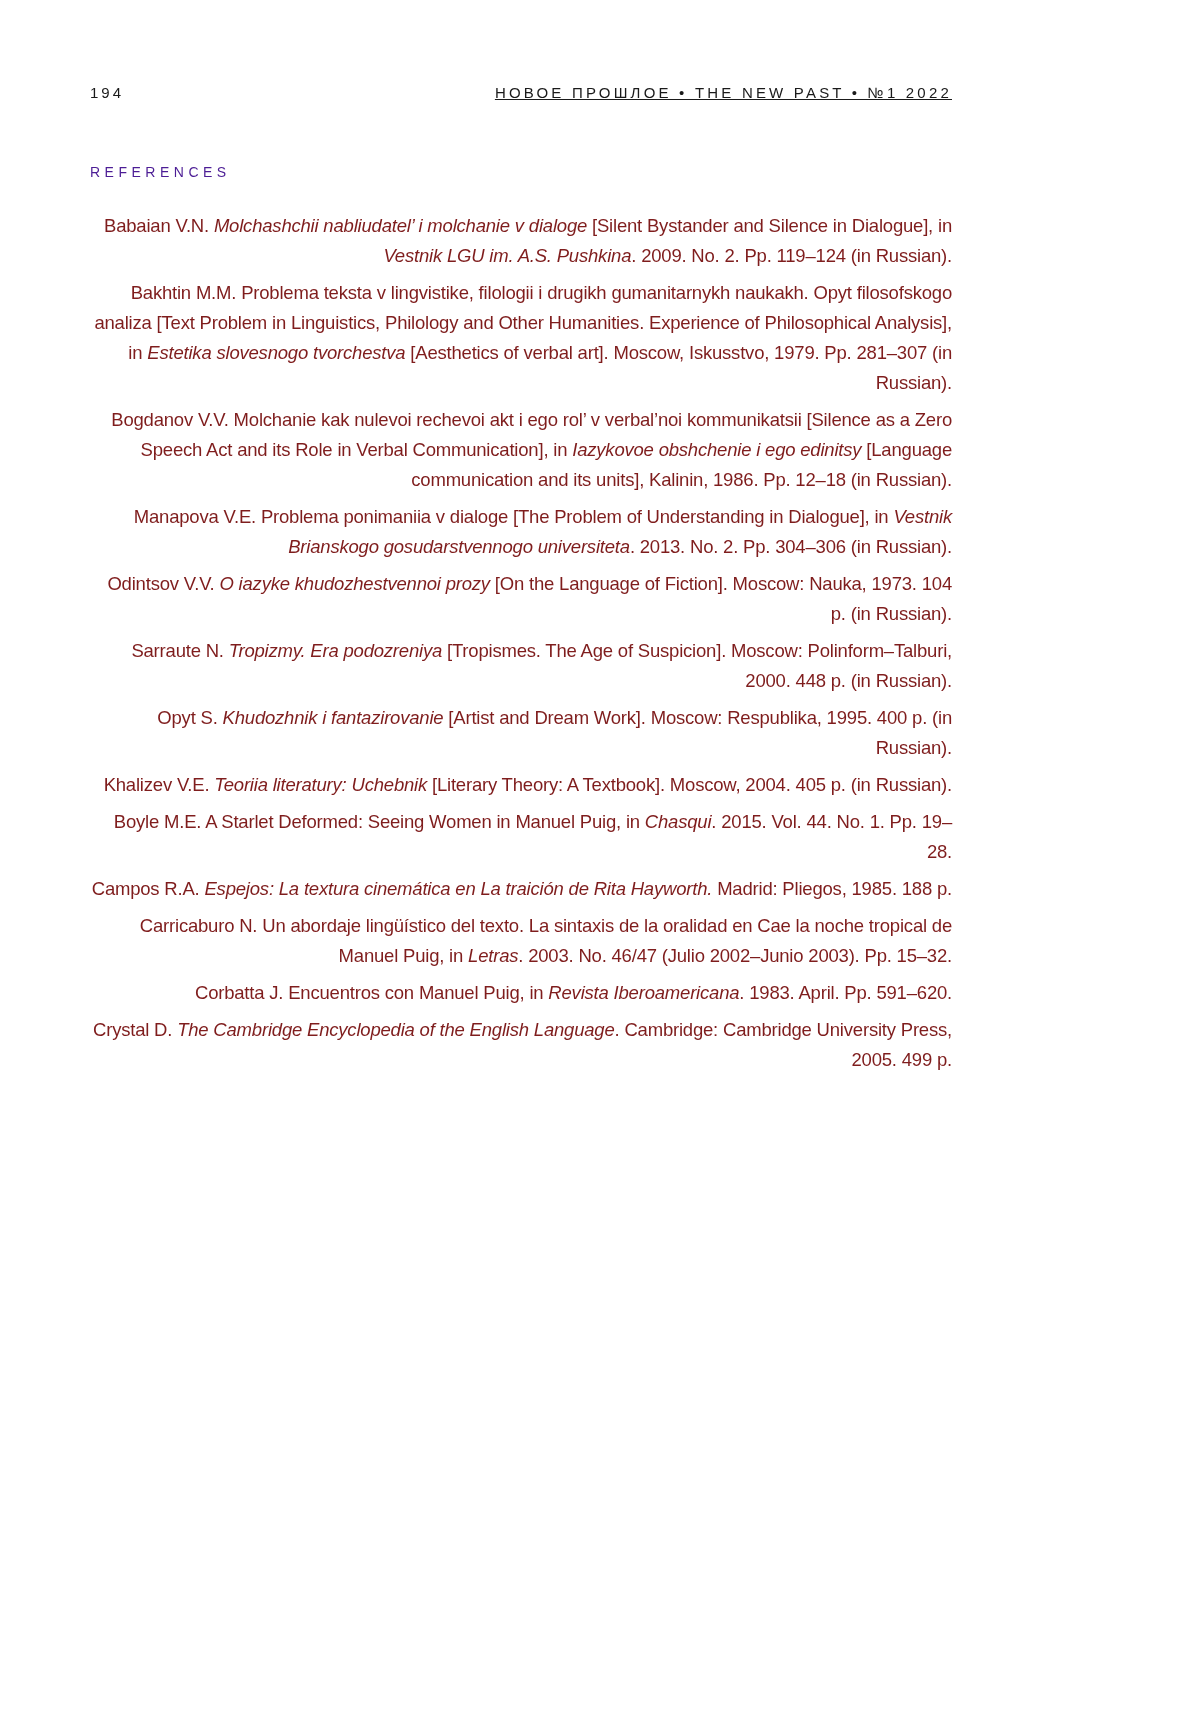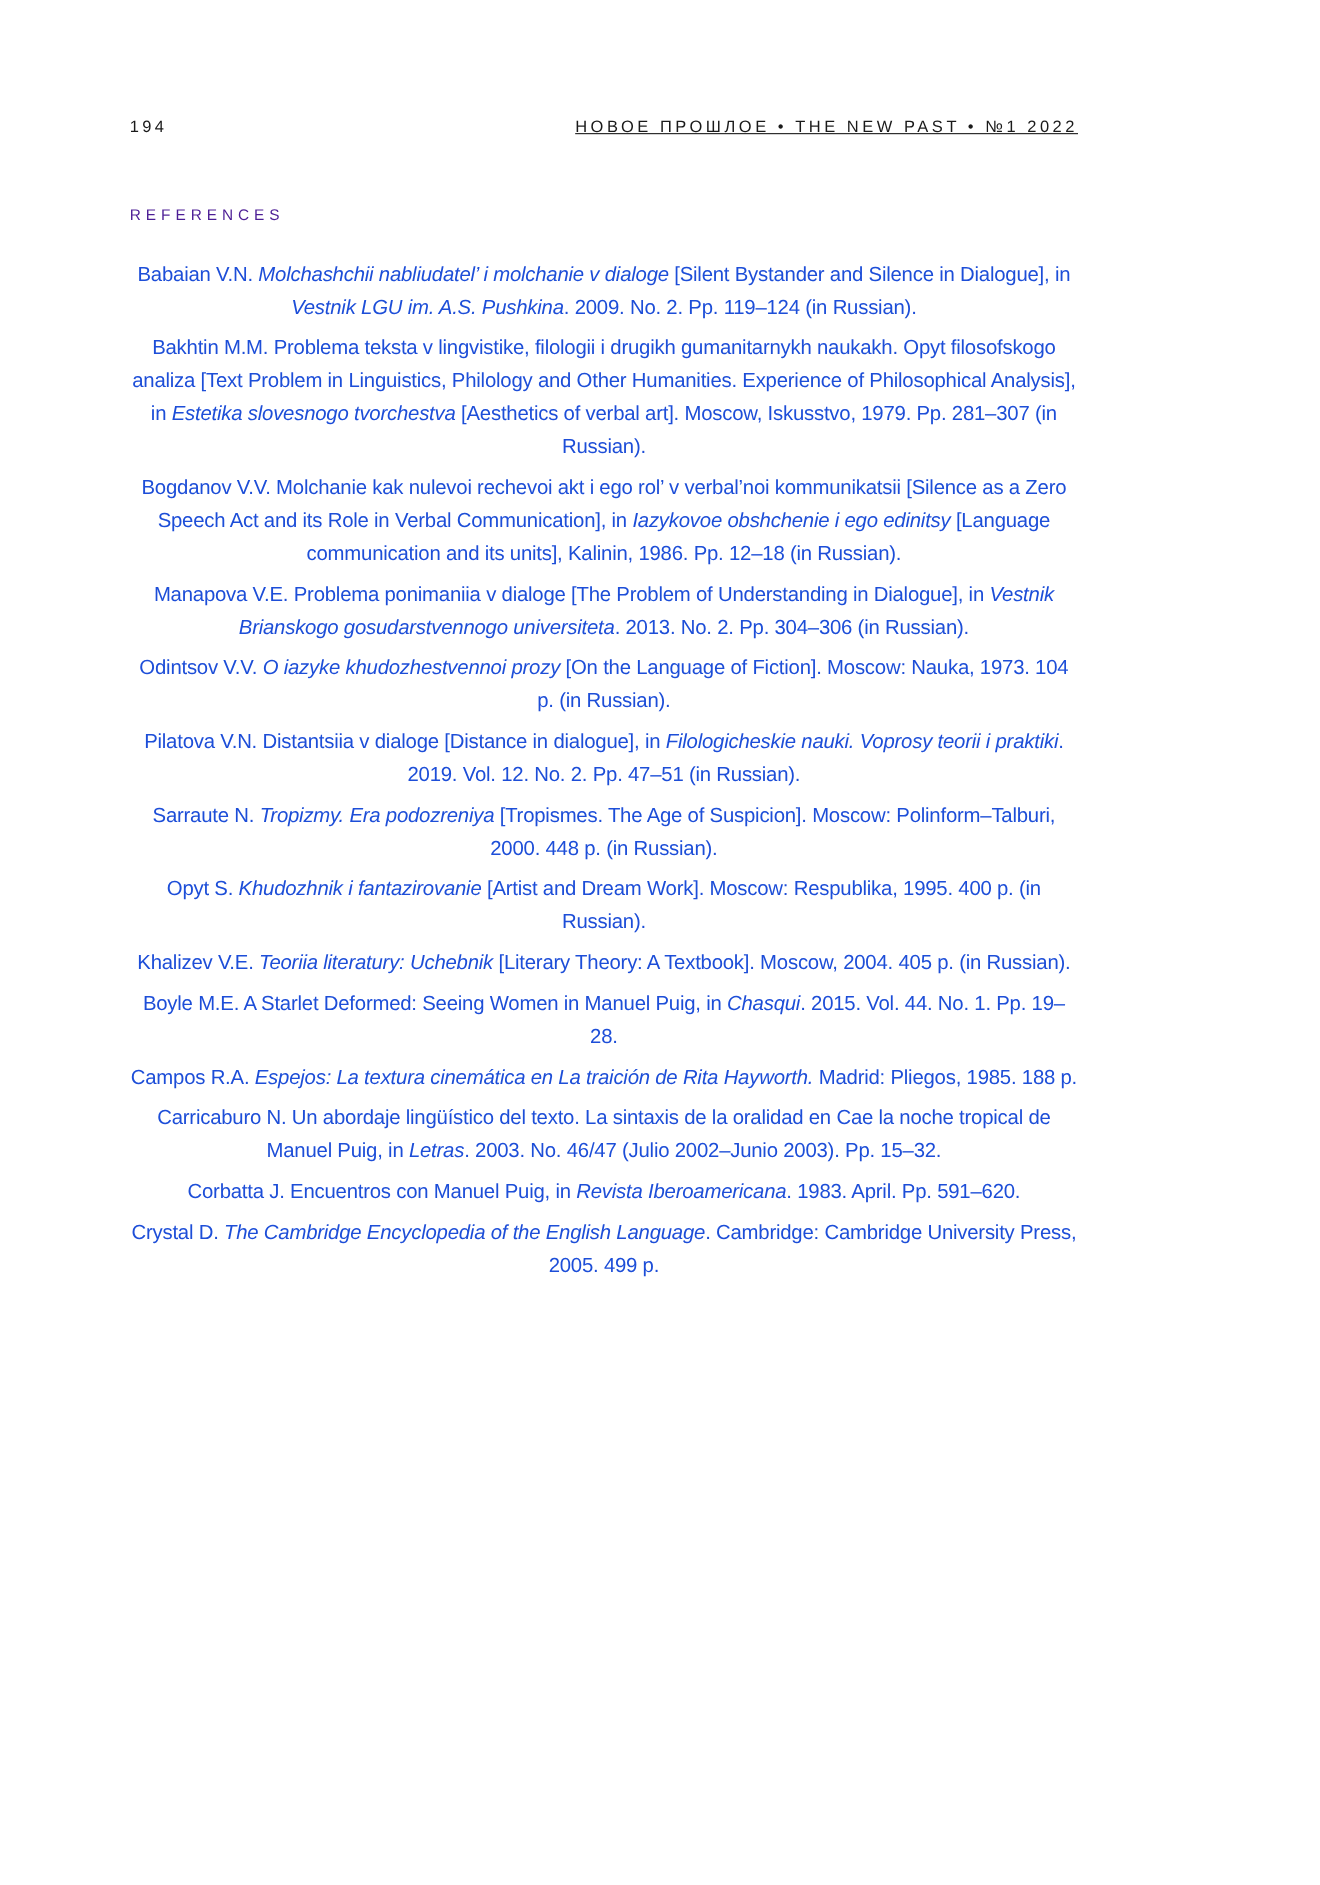--- a/index.html
+++ b/index.html
@@ -14,22 +14,22 @@
     overflow: hidden;
   }
   .page {
     width: 1200px;
     height: 1714px;
     background: #ffffff;
     position: relative;
   }
   .content {
     width: 862px;
-    margin-left: 118px;
-    padding-top: 107px;
+    margin-left: 90px;
+    padding-top: 84px;
   }
   .page-header {
     display: flex;
     justify-content: space-between;
     align-items: baseline;
     font-size: 15px;
     font-weight: 500;
     letter-spacing: 3px;
     color: #1a1a1a;
     white-space: nowrap;
@@ -46,22 +46,22 @@
     color: #4c1d95;
   }
   .references-list {
     margin-top: 31px;
   }
   .ref-entry {
     font-size: 18.5px;
     line-height: 30px;
     letter-spacing: -0.2px;
     margin-bottom: 7px;
-    color: #1d4ed8;
-    text-align: center;
+    color: #7f1d1d;
+    text-align: right;
   }
   .ref-entry em {
     font-style: italic;
   }
 </style>
 </head>
 <body>
 
 <div class="page">
   <div class="content">
@@ -72,21 +72,20 @@
     </div>
 
     <h1 class="section-title">REFERENCES</h1>
 
     <div class="references-list">
         <p class="ref-entry"><span>Babaian V.N. </span><em>Molchashchii nabliudatel’ i molchanie v dialoge</em><span> [Silent Bystander and Silence in Dialogue], in </span><em>Vestnik LGU im. A.S. Pushkina</em><span>. 2009. No. 2. Pp. 119–124 (in Russian).</span></p>
         <p class="ref-entry"><span>Bakhtin M.M. Problema teksta v lingvistike, filologii i drugikh gumanitarnykh naukakh. Opyt filosofskogo analiza [Text Problem in Linguistics, Philology and Other Humanities. Experience of Philosophical Analysis], in </span><em>Estetika slovesnogo tvorchestva</em><span> [Aesthetics of verbal art]. Moscow, Iskusstvo, 1979. Pp. 281–307 (in Russian).</span></p>
         <p class="ref-entry"><span>Bogdanov V.V. Molchanie kak nulevoi rechevoi akt i ego rol’ v verbal’noi kommunikatsii [Silence as a Zero Speech Act and its Role in Verbal Communication], in </span><em>Iazykovoe obshchenie i ego edinitsy</em><span> [Language communication and its units], Kalinin, 1986. Pp. 12–18 (in Russian).</span></p>
         <p class="ref-entry"><span>Manapova V.E. Problema ponimaniia v dialoge [The Problem of Understanding in Dialogue], in </span><em>Vestnik Brianskogo gosudarstvennogo universiteta</em><span>. 2013. No. 2. Pp. 304–306 (in Russian).</span></p>
         <p class="ref-entry"><span>Odintsov V.V. </span><em>O iazyke khudozhestvennoi prozy</em><span> [On the Language of Fiction]. Moscow: Nauka, 1973. 104 p. (in Russian).</span></p>
-        <p class="ref-entry"><span>Pilatova V.N. Distantsiia v dialoge [Distance in dialogue], in </span><em>Filologicheskie nauki. Voprosy teorii i praktiki</em><span>. 2019. Vol. 12. No. 2. Pp. 47–51 (in Russian).</span></p>
         <p class="ref-entry"><span>Sarraute N. </span><em>Tropizmy. Era podozreniya</em><span> [Tropismes. The Age of Suspicion]. Moscow: Polinform–Talburi, 2000. 448 p. (in Russian).</span></p>
         <p class="ref-entry"><span>Opyt S. </span><em>Khudozhnik i fantazirovanie</em><span> [Artist and Dream Work]. Moscow: Respublika, 1995. 400 p. (in Russian).</span></p>
         <p class="ref-entry"><span>Khalizev V.E. </span><em>Teoriia literatury: Uchebnik</em><span> [Literary Theory: A Textbook]. Moscow, 2004. 405 p. (in Russian).</span></p>
         <p class="ref-entry"><span>Boyle M.E. A Starlet Deformed: Seeing Women in Manuel Puig, in </span><em>Chasqui</em><span>. 2015. Vol. 44. No. 1. Pp. 19–28.</span></p>
         <p class="ref-entry"><span>Campos R.A. </span><em>Espejos: La textura cinemática en La traición de Rita Hayworth.</em><span> Madrid: Pliegos, 1985. 188 p.</span></p>
         <p class="ref-entry"><span>Carricaburo N. Un abordaje lingüístico del texto. La sintaxis de la oralidad en Cae la noche tropical de Manuel Puig, in </span><em>Letras</em><span>. 2003. No. 46/47 (Julio 2002–Junio 2003). Pp. 15–32.</span></p>
         <p class="ref-entry"><span>Corbatta J. Encuentros con Manuel Puig, in </span><em>Revista Iberoamericana</em><span>. 1983. April. Pp. 591–620.</span></p>
         <p class="ref-entry"><span>Crystal D. </span><em>The Cambridge Encyclopedia of the English Language</em><span>. Cambridge: Cambridge University Press, 2005. 499 p.</span></p>
       </div>
 

